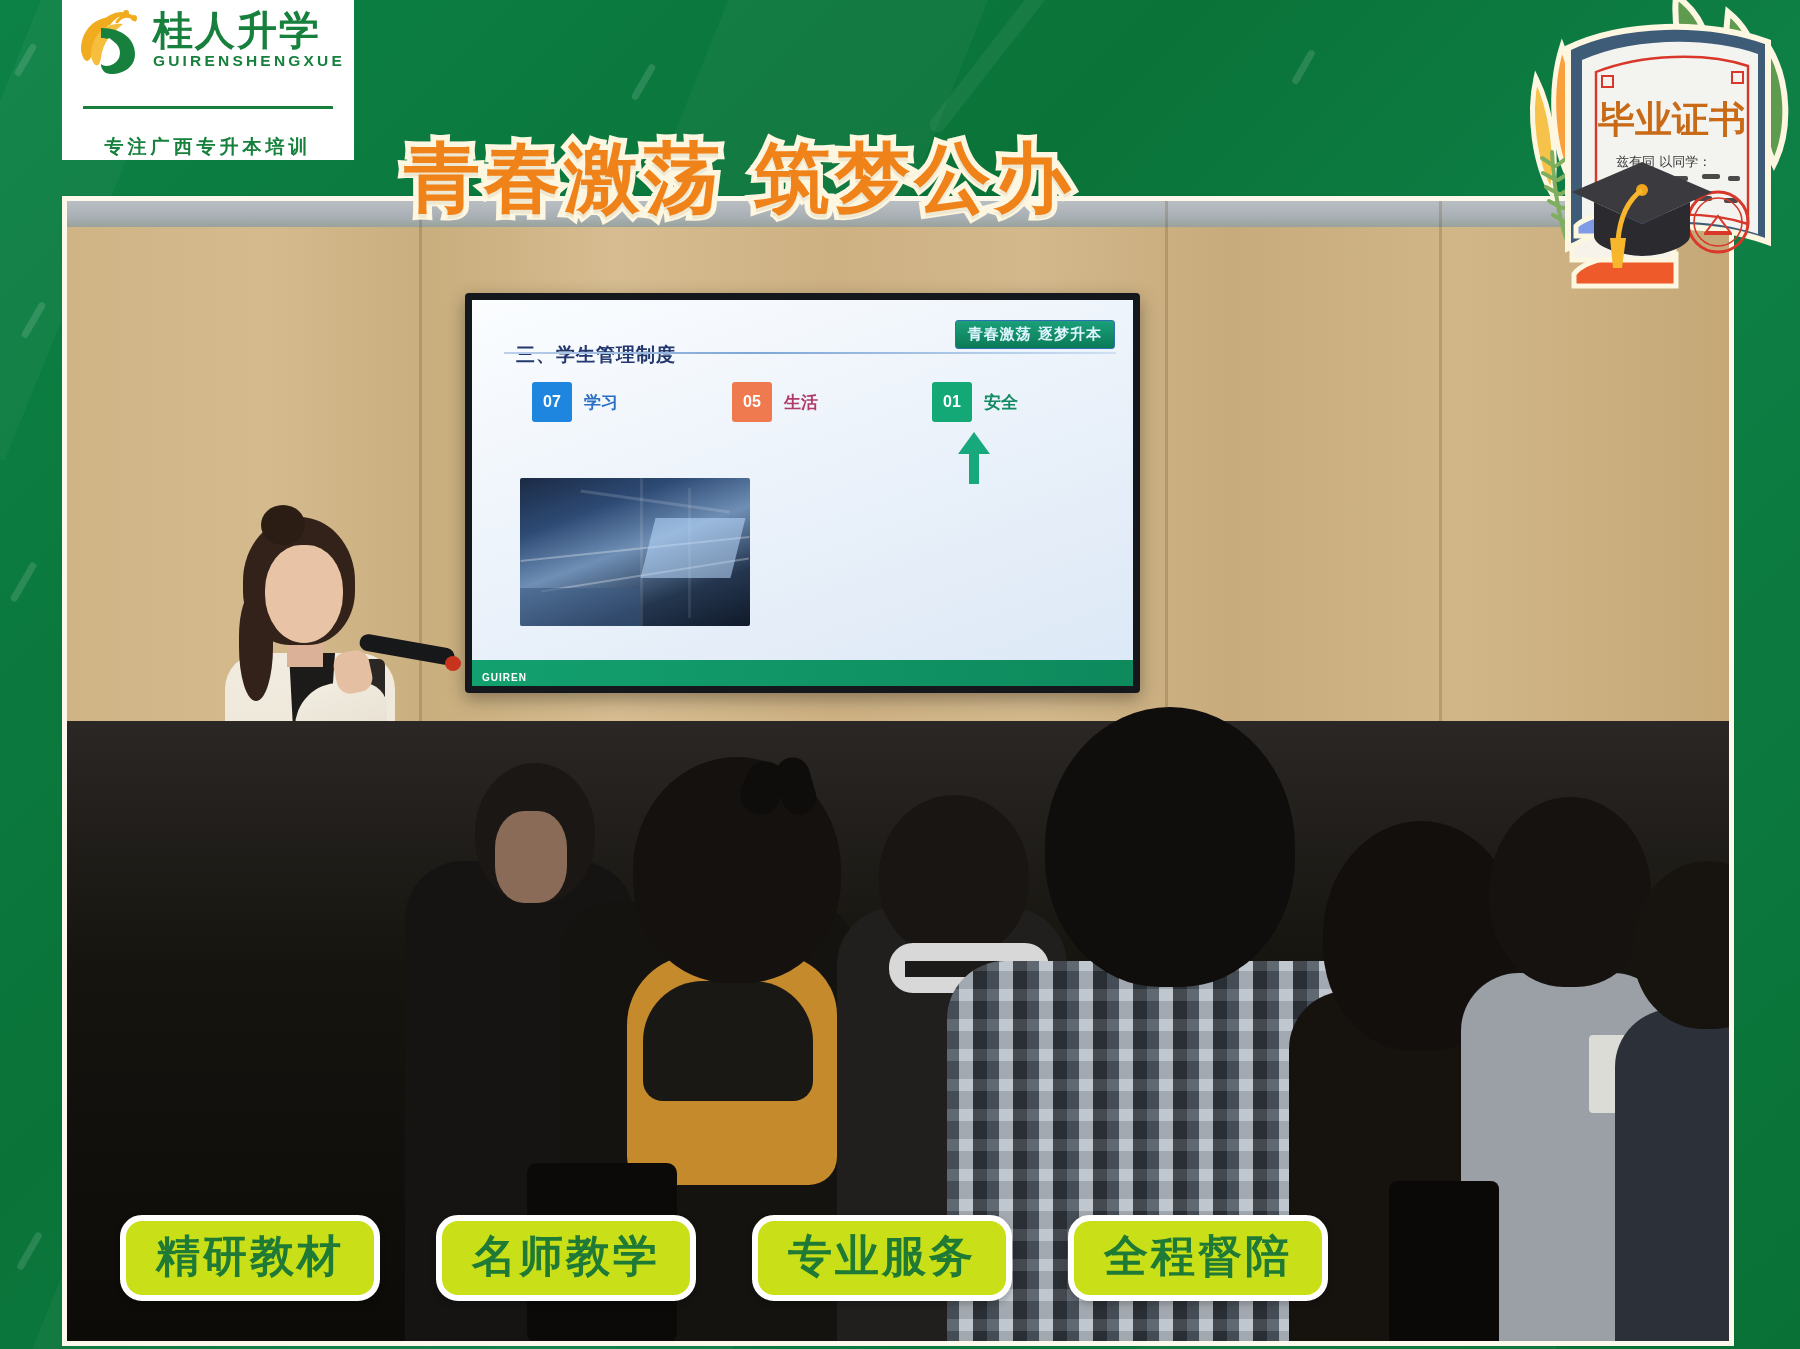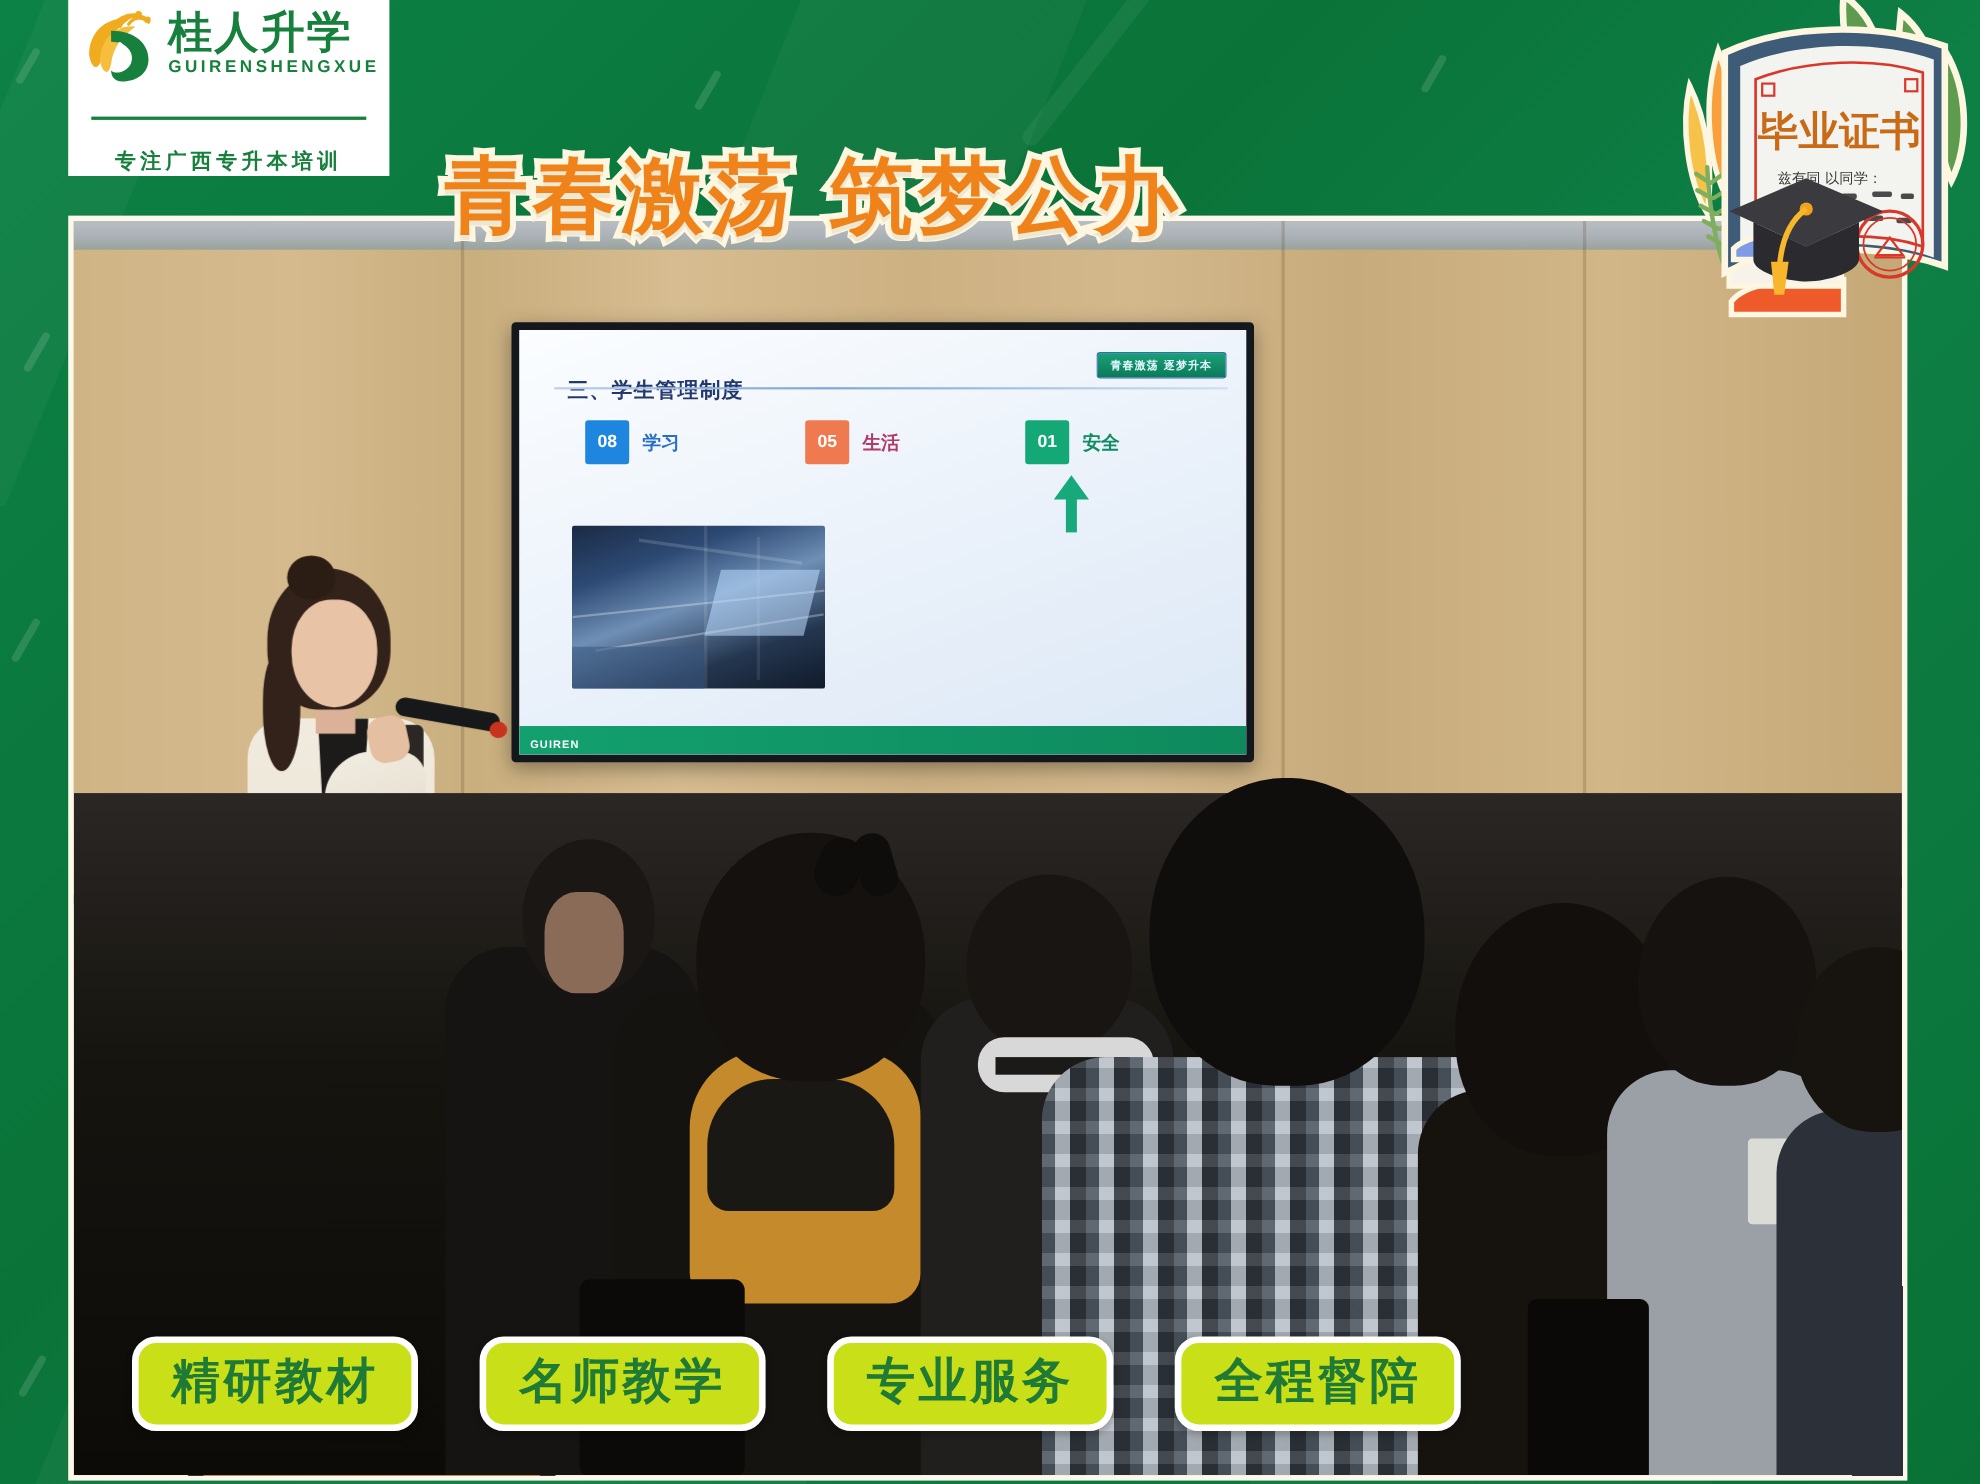--- a/index.html
+++ b/index.html
@@ -164,21 +164,21 @@
     letter-spacing:1px;
     margin-top:24px;
   }
   #slide-rule {
     position:absolute; left:32px; top:52px; width:612px; height:2px;
     background:linear-gradient(90deg,#bcd0ea,#7ea6d6 40%,#cfe0f2);
   }
   #slide-badge {
     position:absolute; right:18px; top:20px;
     background:linear-gradient(180deg,#1aa07a,#0b7a56);
-    color:#dff5ff; font-size:10px; font-weight:bold;
+    color:#dff5ff; font-size:15px; font-weight:bold;
     padding:4px 12px; border-radius:3px; letter-spacing:1px;
     font-family:"DejaVu Sans","Liberation Sans",sans-serif;
     border:1px solid #2f6fb0;
   }
   .chip-row { position:absolute; left:60px; top:82px; width:560px; display:flex; }
   .chip-item { display:flex; align-items:center; gap:12px; }
   .chip-num {
     width:40px; height:40px; border-radius:3px;
     display:flex; align-items:center; justify-content:center;
     color:#fff; font-size:16px; font-weight:bold;
@@ -389,21 +389,21 @@
       <div class="rail2"></div>
 
       <div id="screen-outer">
         <div id="slide">
           <div id="slide-title">三、学生管理制度</div>
           <div id="slide-rule"></div>
           <div id="slide-badge">青春激荡 逐梦升本</div>
 
           <div class="chip-row">
             <div class="chip-item" style="width:200px;">
-              <div class="chip-num" style="background:#1f86e0">08</div>
+              <div class="chip-num" style="background:#1f86e0">07</div>
               <div class="chip-label" style="color:#2a6fc4">学习</div>
             </div>
             <div class="chip-item" style="width:200px;">
               <div class="chip-num" style="background:#ef7a4f">05</div>
               <div class="chip-label" style="color:#b03a6a">生活</div>
             </div>
             <div class="chip-item">
               <div class="chip-num" style="background:#14a877">01</div>
               <div class="chip-label" style="color:#128a62">安全</div>
             </div>

